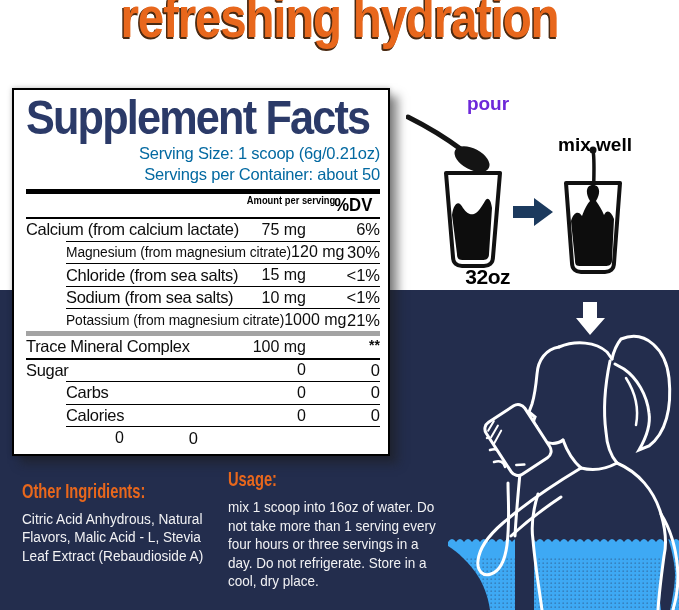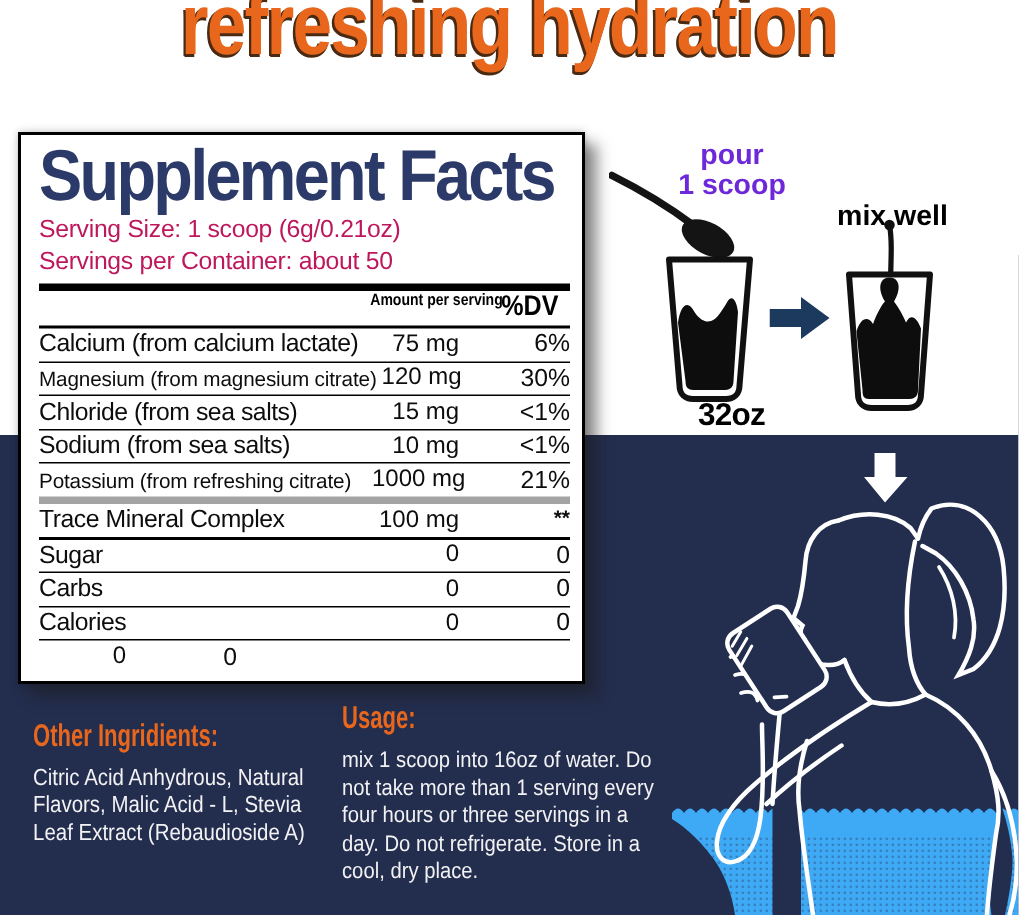--- a/index.html
+++ b/index.html
@@ -15,30 +15,30 @@
   
   .navy-bg{position:absolute;left:0;top:290px;width:679px;height:320px;background:#232D4D;}
 
   
   .facts-panel{position:absolute;left:12px;top:88px;width:378px;height:368px;box-sizing:border-box;
     background:#ffffff;border:2px solid #000;
     box-shadow:8px 8px 9px rgba(30,30,30,.5), 0 0 5px rgba(0,0,0,.25);
     padding:2px 8px 0 12px;}
   .facts-heading{color:#2B3A68;font-size:48px;font-weight:bold;letter-spacing:-2px;line-height:1.02;
     transform:scaleX(0.90);transform-origin:left center;white-space:nowrap;margin-top:2px;}
-  .serving-line{font-size:16.5px;color:#be185d;line-height:1.26;letter-spacing:-0.2px;}
+  .serving-line{font-size:16.5px;color:#0369a1;line-height:1.26;letter-spacing:-0.2px;text-align:right;}
   .bar-thick{height:5px;background:#000;margin-top:4px;}
   .bar-med{height:2.5px;background:#000;}
   .facts-colhead{position:relative;height:23px;}
   .amount-head{position:absolute;left:205px;top:1px;width:120px;text-align:center;
     font-weight:bold;font-size:11px;line-height:0.95;transform:scaleX(0.85);color:#000;}
   .dv-head{position:absolute;right:8px;bottom:1px;font-weight:bold;font-size:19px;
     transform:scaleX(0.88);transform-origin:right center;color:#000;}
   .frow{display:flex;align-items:center;height:21.6px;color:#0d0d0d;}
-  .frow.sep-thin{border-top:1px solid #000;}
+  .frow.sep-thin{border-top:1px solid #000;margin-left:40px;}
   .frow.sep-thick{border-top:5px solid #a3a3a3;}
   .frow.sep-med{border-top:2.5px solid #000;}
   .frow .fname{flex:1;font-size:16.5px;letter-spacing:-0.3px;white-space:nowrap;}
   .frow.small .fname{font-size:13.8px;letter-spacing:-0.1px;}
   .frow .famount{width:58px;text-align:right;font-size:16px;white-space:nowrap;}
   .frow .fdv{width:74px;text-align:right;font-size:16.5px;white-space:nowrap;}
   .frow .fdv.star{font-size:14px;align-self:flex-start;padding-top:1px;font-weight:bold;}
 
   
   .pour-label{position:absolute;left:436px;top:94px;width:104px;text-align:center;
@@ -95,21 +95,21 @@
           <span class="fname">Chloride (from sea salts)</span>
           <span class="famount">15 mg</span>
           <span class="fdv">&lt;1%</span>
         </div>
         <div class="frow sep-thin">
           <span class="fname">Sodium (from sea salts)</span>
           <span class="famount">10 mg</span>
           <span class="fdv">&lt;1%</span>
         </div>
         <div class="frow small sep-thin">
-          <span class="fname">Potassium (from refreshing citrate)</span>
+          <span class="fname">Potassium (from magnesium citrate)</span>
           <span class="famount">1000 mg</span>
           <span class="fdv">21%</span>
         </div>
         <div class="frow sep-thick">
           <span class="fname">Trace Mineral Complex</span>
           <span class="famount">100 mg</span>
           <span class="fdv star">**</span>
         </div>
         <div class="frow sep-med">
           <span class="fname">Sugar</span>
@@ -128,21 +128,20 @@
         </div>
         <div class="frow sep-thin">
           <span class="famount">0</span>
           <span class="fdv">0</span>
         </div>
       </div>
   </div>
 
   <div class="pour-label">
     <div>pour</div>
-    <div>1 scoop</div>
   </div>
 
   <svg class="inst-svg" style="left:406px;top:112px;" width="92" height="66" viewBox="0 0 92 66">
     <path d="M2,5 C22,15 40,26 56,38" stroke="#141414" stroke-width="5" fill="none" stroke-linecap="round"></path>
     <ellipse cx="66" cy="47" rx="19" ry="10.5" fill="#141414" transform="rotate(28 66 47)"></ellipse>
   </svg>
 
   <svg class="inst-svg" style="left:438px;top:170px;" width="70" height="102" viewBox="0 0 70 102">
     <path d="M8,3 L15,87 C15,93 19,96 24,96 L46,96 C51,96 55,93 55,87 L62,3 Z" fill="#ffffff" stroke="#111111" stroke-width="4" stroke-linejoin="round"></path>
     <path d="M14,45 C16,32 21,30 25,38 C29,44 33,45 36,44 C40,43 44,36 47,31 C50,26 53,30 54,38 L51,84 C51,89 48,90 44,90 L26,90 C21,90 19,89 19,84 Z" fill="#0d0d0d"></path>

